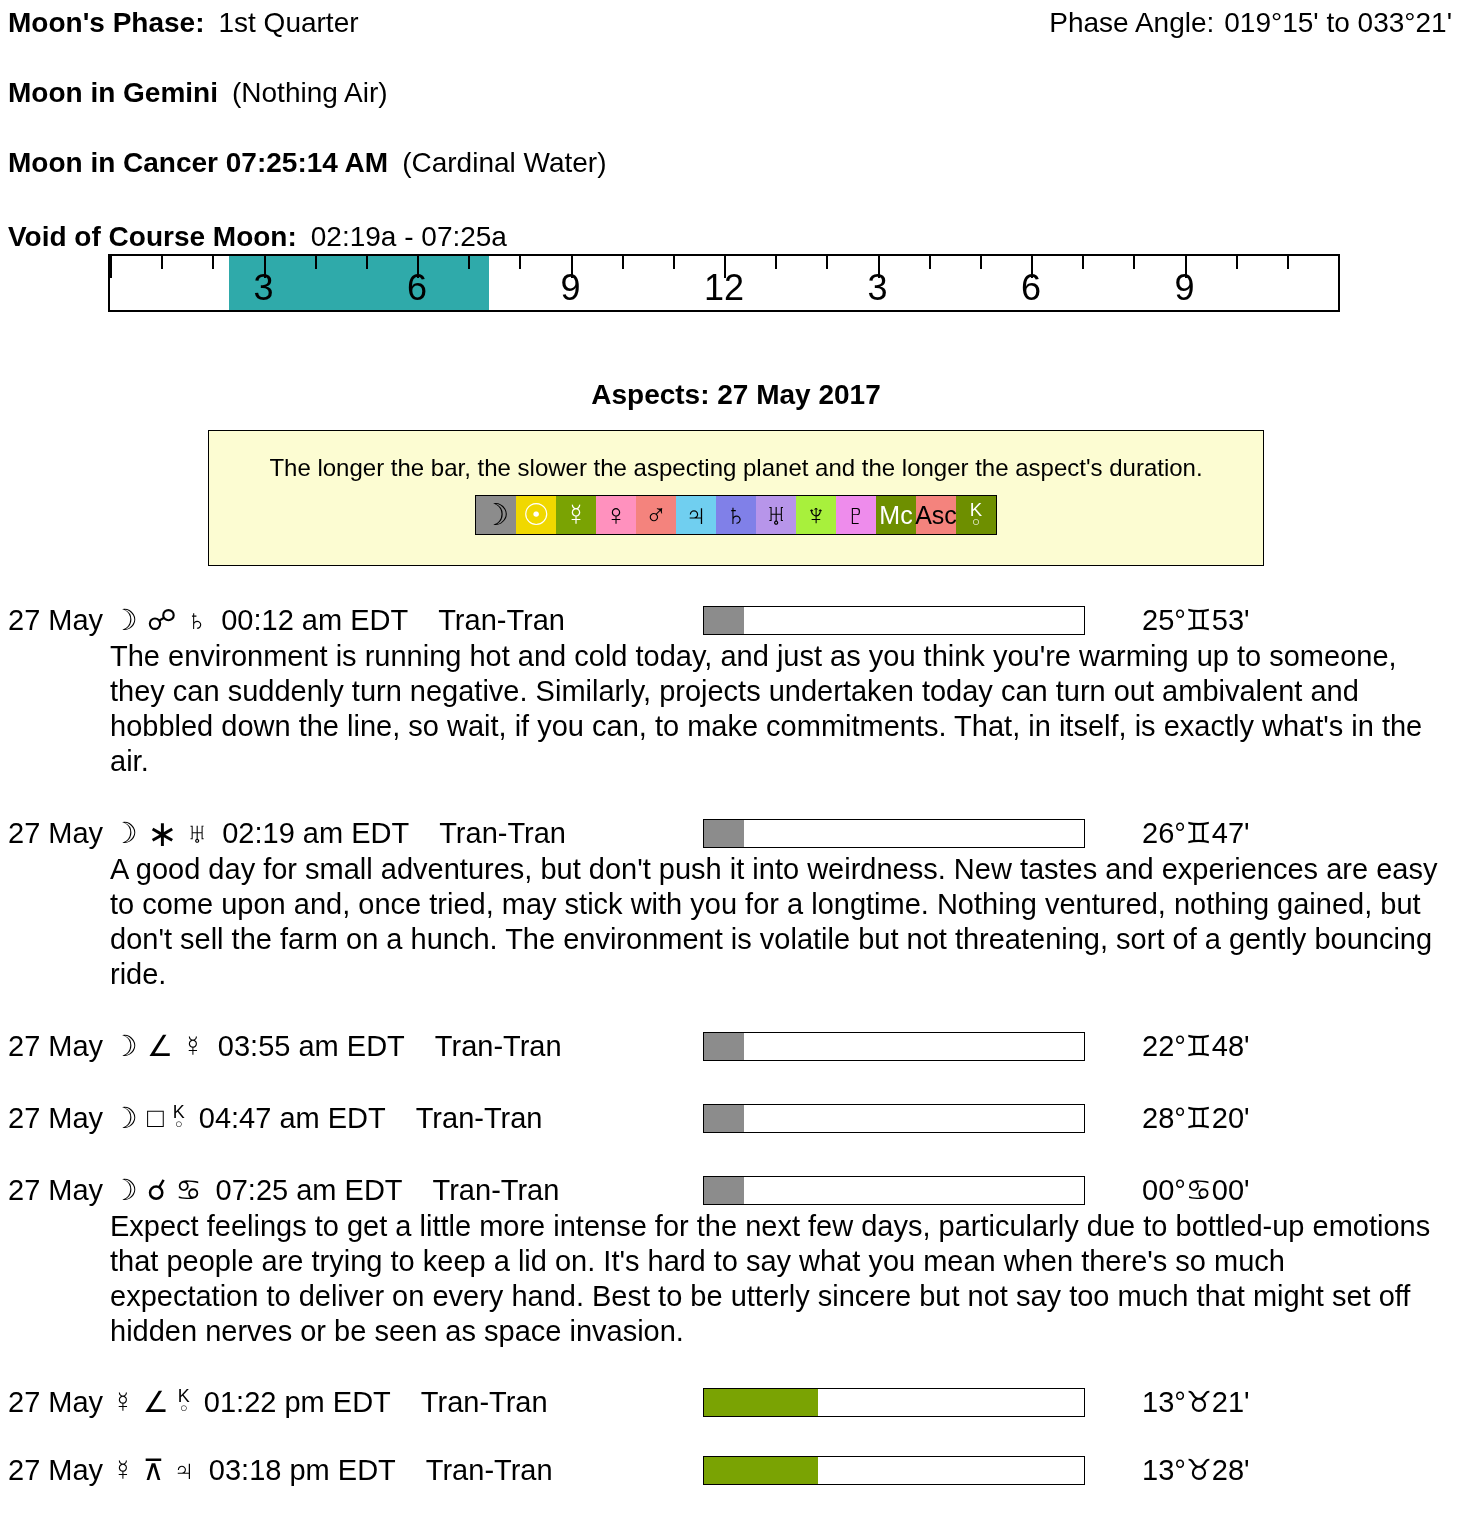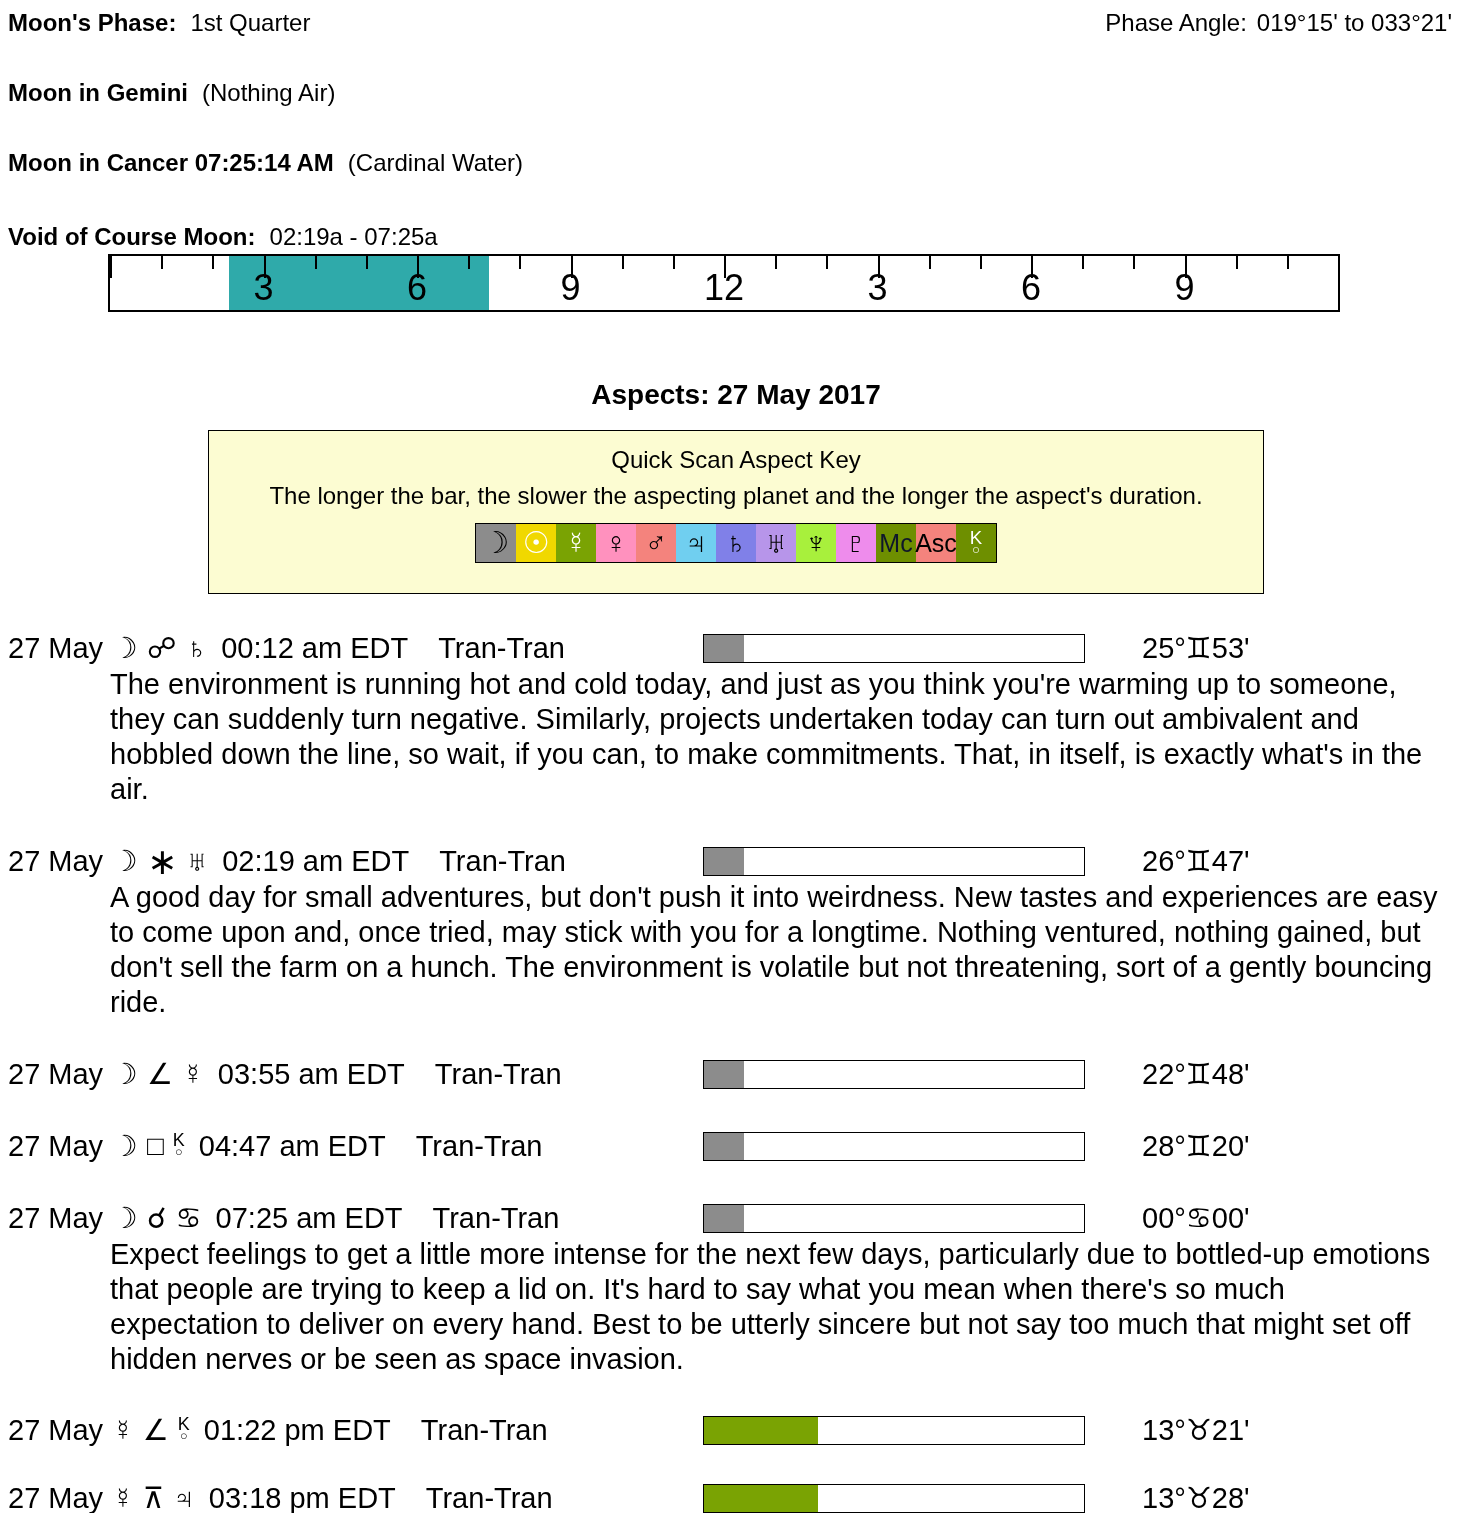--- a/index.html
+++ b/index.html
@@ -3,21 +3,21 @@
 <meta charset="utf-8">
 <style>
   html,body{margin:0;padding:0;background:#fff;}
   body{
     width:1464px;height:1513px;box-sizing:border-box;
     padding:8px 0 0 8px;overflow:hidden;
     font-family:"Liberation Sans","DejaVu Sans",sans-serif;
     color:#000;
   }
   
-  .hline{font-size:24px;line-height:30px;}
+  .hline{font-size:28px;line-height:30px;}
   .hline .b{font-weight:bold;}
   .hline .v{margin-left:14px;}
   .hline1{display:flex;justify-content:space-between;padding-right:12px;}
   .pa .v{margin-left:10px;}
   .hline2{margin-top:40px;}
   .hline3{margin-top:40px;}
   .hline4{margin-top:44px;}
   
   .ruler{
     position:relative;margin-left:100px;margin-top:2px;
@@ -109,34 +109,33 @@
   <span class="rlabel rl3">9</span>
   <span class="rlabel rl4">12</span>
   <span class="rlabel rl5">3</span>
   <span class="rlabel rl6">6</span>
   <span class="rlabel rl7">9</span>
 </div>
 
 <div class="aspects-title">Aspects: 27 May 2017</div>
 
 <div class="keybox">
-  <div class="ktitle">Quick Scan Aspect Key</div>
   <div class="ksub">The longer the bar, the slower the aspecting planet and the longer the aspect's duration.</div>
   <div class="keystrip">
     <span class="cell" style="background-color: rgb(140, 140, 140); color: rgb(0, 0, 0);">☽</span>
     <span class="cell" style="background-color: rgb(240, 216, 0); color: rgb(255, 255, 255);">☉</span>
     <span class="cell" style="background-color: rgb(122, 163, 3); color: rgb(255, 255, 255);">☿</span>
     <span class="cell" style="background-color: rgb(255, 145, 190); color: rgb(0, 0, 0);">♀</span>
     <span class="cell" style="background-color: rgb(244, 131, 125); color: rgb(0, 0, 0);">♂</span>
     <span class="cell" style="background-color: rgb(112, 207, 240); color: rgb(0, 0, 0);">♃</span>
     <span class="cell" style="background-color: rgb(128, 128, 232); color: rgb(0, 0, 0);">♄</span>
     <span class="cell" style="background-color: rgb(183, 149, 234); color: rgb(0, 0, 0);">♅</span>
     <span class="cell" style="background-color: rgb(168, 240, 60); color: rgb(0, 0, 0);">♆</span>
     <span class="cell" style="background-color: rgb(238, 140, 236); color: rgb(0, 0, 0);">♇</span>
-    <span class="cell txt" style="background-color: rgb(110, 143, 0); color: #0f172a;">Mc</span>
+    <span class="cell txt" style="background-color: rgb(110, 143, 0); color: #ffffff;">Mc</span>
     <span class="cell txt" style="background-color: rgb(244, 131, 125); color: rgb(0, 0, 0);">Asc</span>
     <span class="cell chiron" style="background-color: rgb(110, 143, 0); color: rgb(255, 255, 255);"></span>
   </div>
 </div>
 
 <div class="arow r1">
   <div class="arow-left">
     <span>27 May</span>
     <span class="g">☽</span>
     <span class="g">☍</span>

